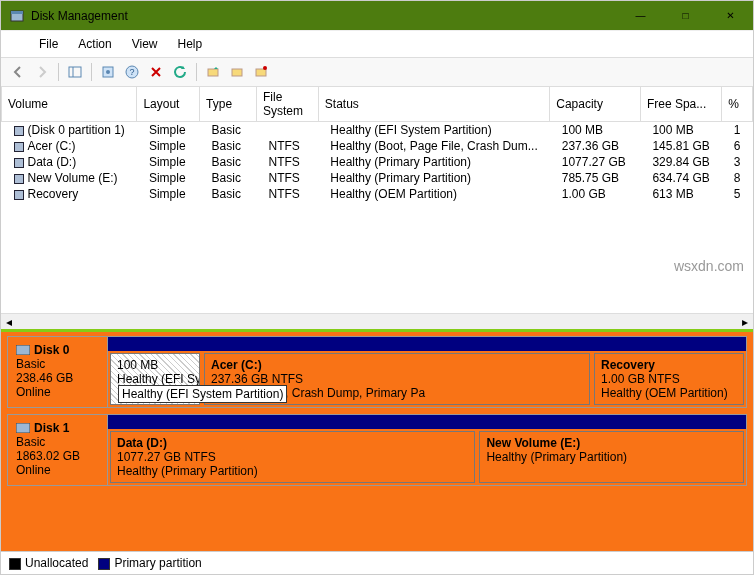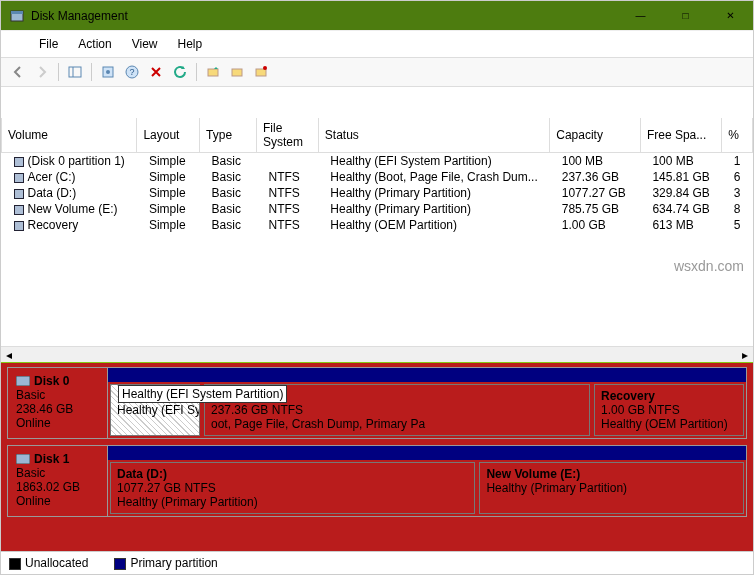--- a/index.html
+++ b/index.html
@@ -48,21 +48,21 @@
     }
     .toolbar .tbtn {
       width: 22px; height: 22px;
       display: flex; align-items: center; justify-content: center;
       border: 1px solid transparent;
     }
     .toolbar .sep { width: 1px; height: 18px; background: #ccc; margin: 0 3px; }
     
     .main { flex: 1; display: flex; flex-direction: column; overflow: hidden; }
     
-    .volume-pane { flex: 0 0 245px; display: flex; flex-direction: column; border-bottom: 1px solid #84cc16; overflow: hidden; margin-top: 31px; }
+    .volume-pane { flex: 0 0 245px; display: flex; flex-direction: column; border-bottom: 3px solid #84cc16; overflow: hidden; }
     .vol-table { width: 100%; border-collapse: collapse; }
     .vol-table thead th {
       background: #fff;
       border: 1px solid #ddd;
       border-top: none;
       text-align: left;
       font-weight: normal;
       padding: 3px 6px;
       position: sticky; top: 0;
     }
@@ -75,21 +75,21 @@
     .vol-body { flex: 1; overflow: auto; }
     .vol-icon {
       display: inline-block; width: 10px; height: 10px;
       background: #aebfd6; border: 1px solid #223;
       margin-right: 4px; vertical-align: middle;
     }
     .hscroll { height: 16px; background: #f0f0f0; border-top: 1px solid #ddd; display: flex; align-items: center; }
     .hscroll .arrow { width: 16px; height: 16px; display:flex;align-items:center;justify-content:center;}
     .hscroll .track { flex:1; }
     
-    .disk-pane { flex: 1; overflow: auto; background: #b91c1c; padding-top: 2px; }
+    .disk-pane { flex: 1; overflow: auto; background: #f97316; padding-top: 2px; }
     .disk-row { display: flex; border: 1px solid #999; margin: 2px 6px 6px 6px; }
     .disk-label {
       width: 100px;
       border-right: 1px solid #999;
       padding: 6px 8px;
       display: flex; flex-direction: column;
       font-size: 12px;
     }
     .disk-label .diskname { font-weight: bold; display:flex;align-items:center;gap:4px;}
     .disk-body { flex: 1; display: flex; flex-direction: column; }
@@ -107,21 +107,21 @@
       background: repeating-linear-gradient(45deg,#fff,#fff 3px,#ccc 3px,#ccc 4px);
     }
     .part .pname { font-weight: bold; white-space: nowrap; }
     .part .pinfo { white-space: nowrap; }
     .part .pstat { white-space: nowrap; }
     
     .legend {
       border-top: 1px solid #ccc;
       padding: 4px 8px;
       display: flex;
-      gap: 26px;
+      gap: 10px;
       font-size: 12px;
     }
     .legend .sw { display:inline-block; width:12px; height:12px; border:1px solid #333; vertical-align:middle; margin-right:4px;}
     .legend .sw.unalloc { background:#000; }
     .legend .sw.primary { background:#000080; }
     .watermark {
       position: absolute;
       right: 10px; top: 258px;
       font-size: 14px;
       color: #999;

